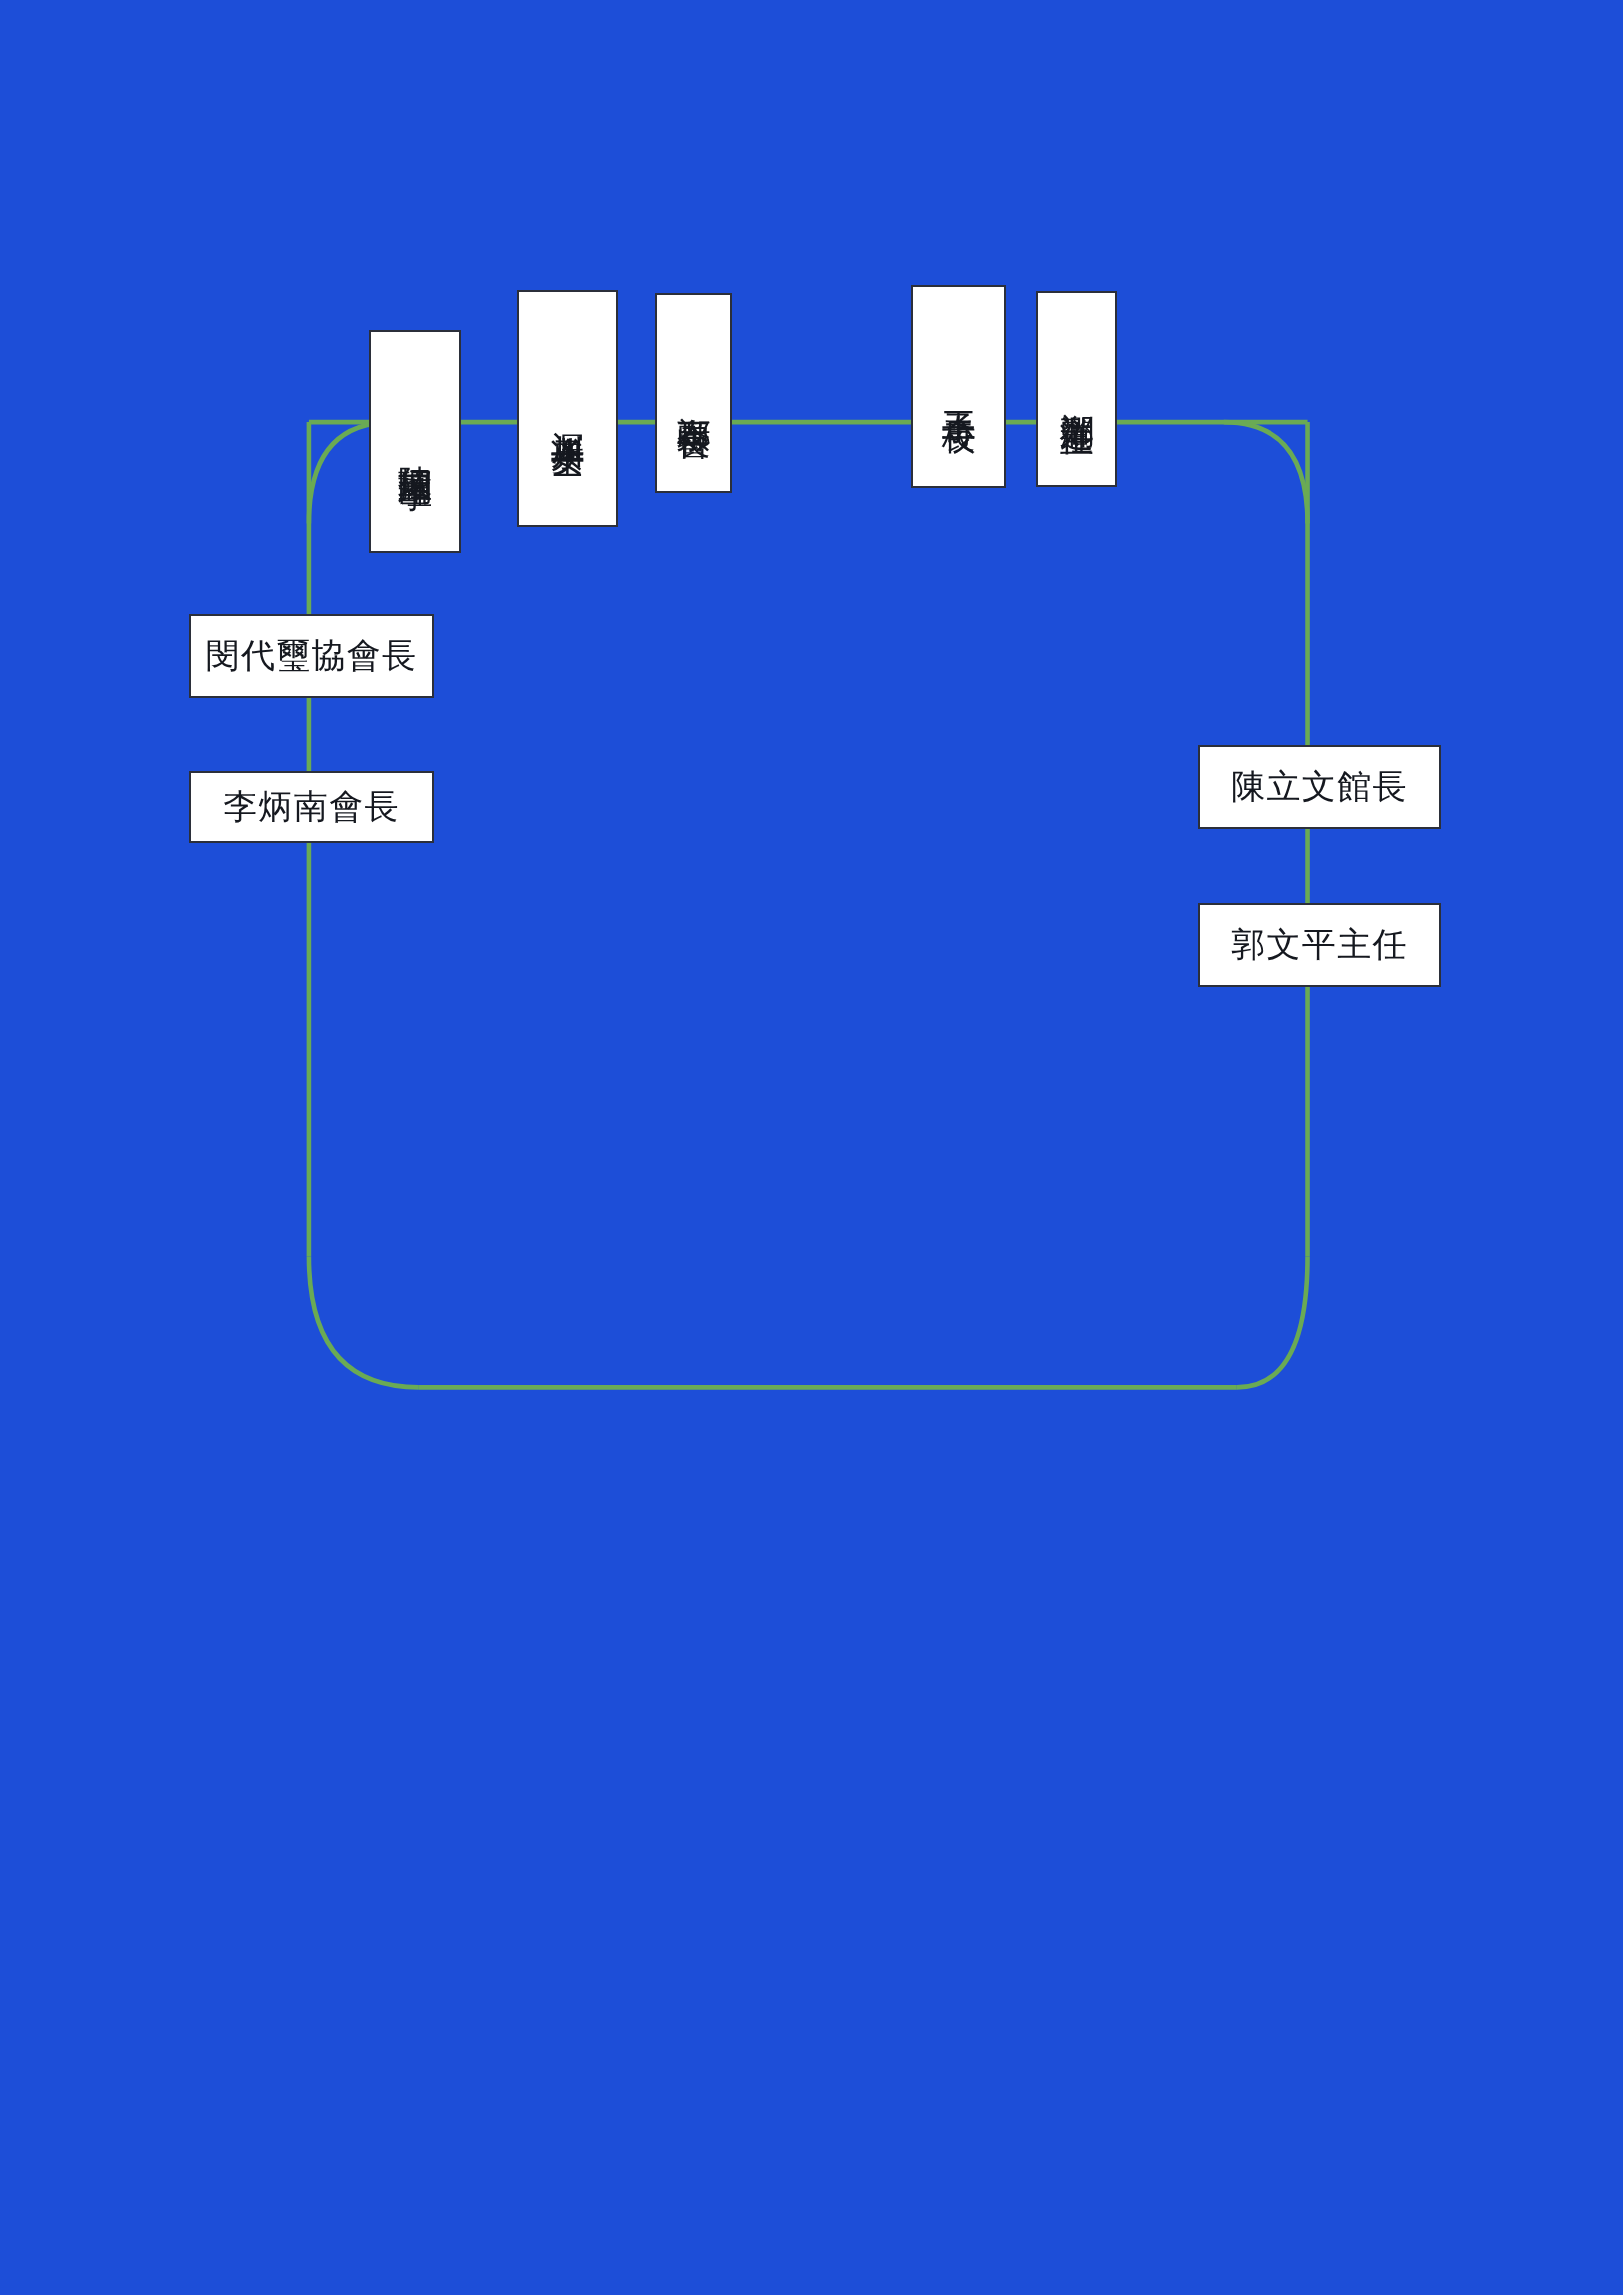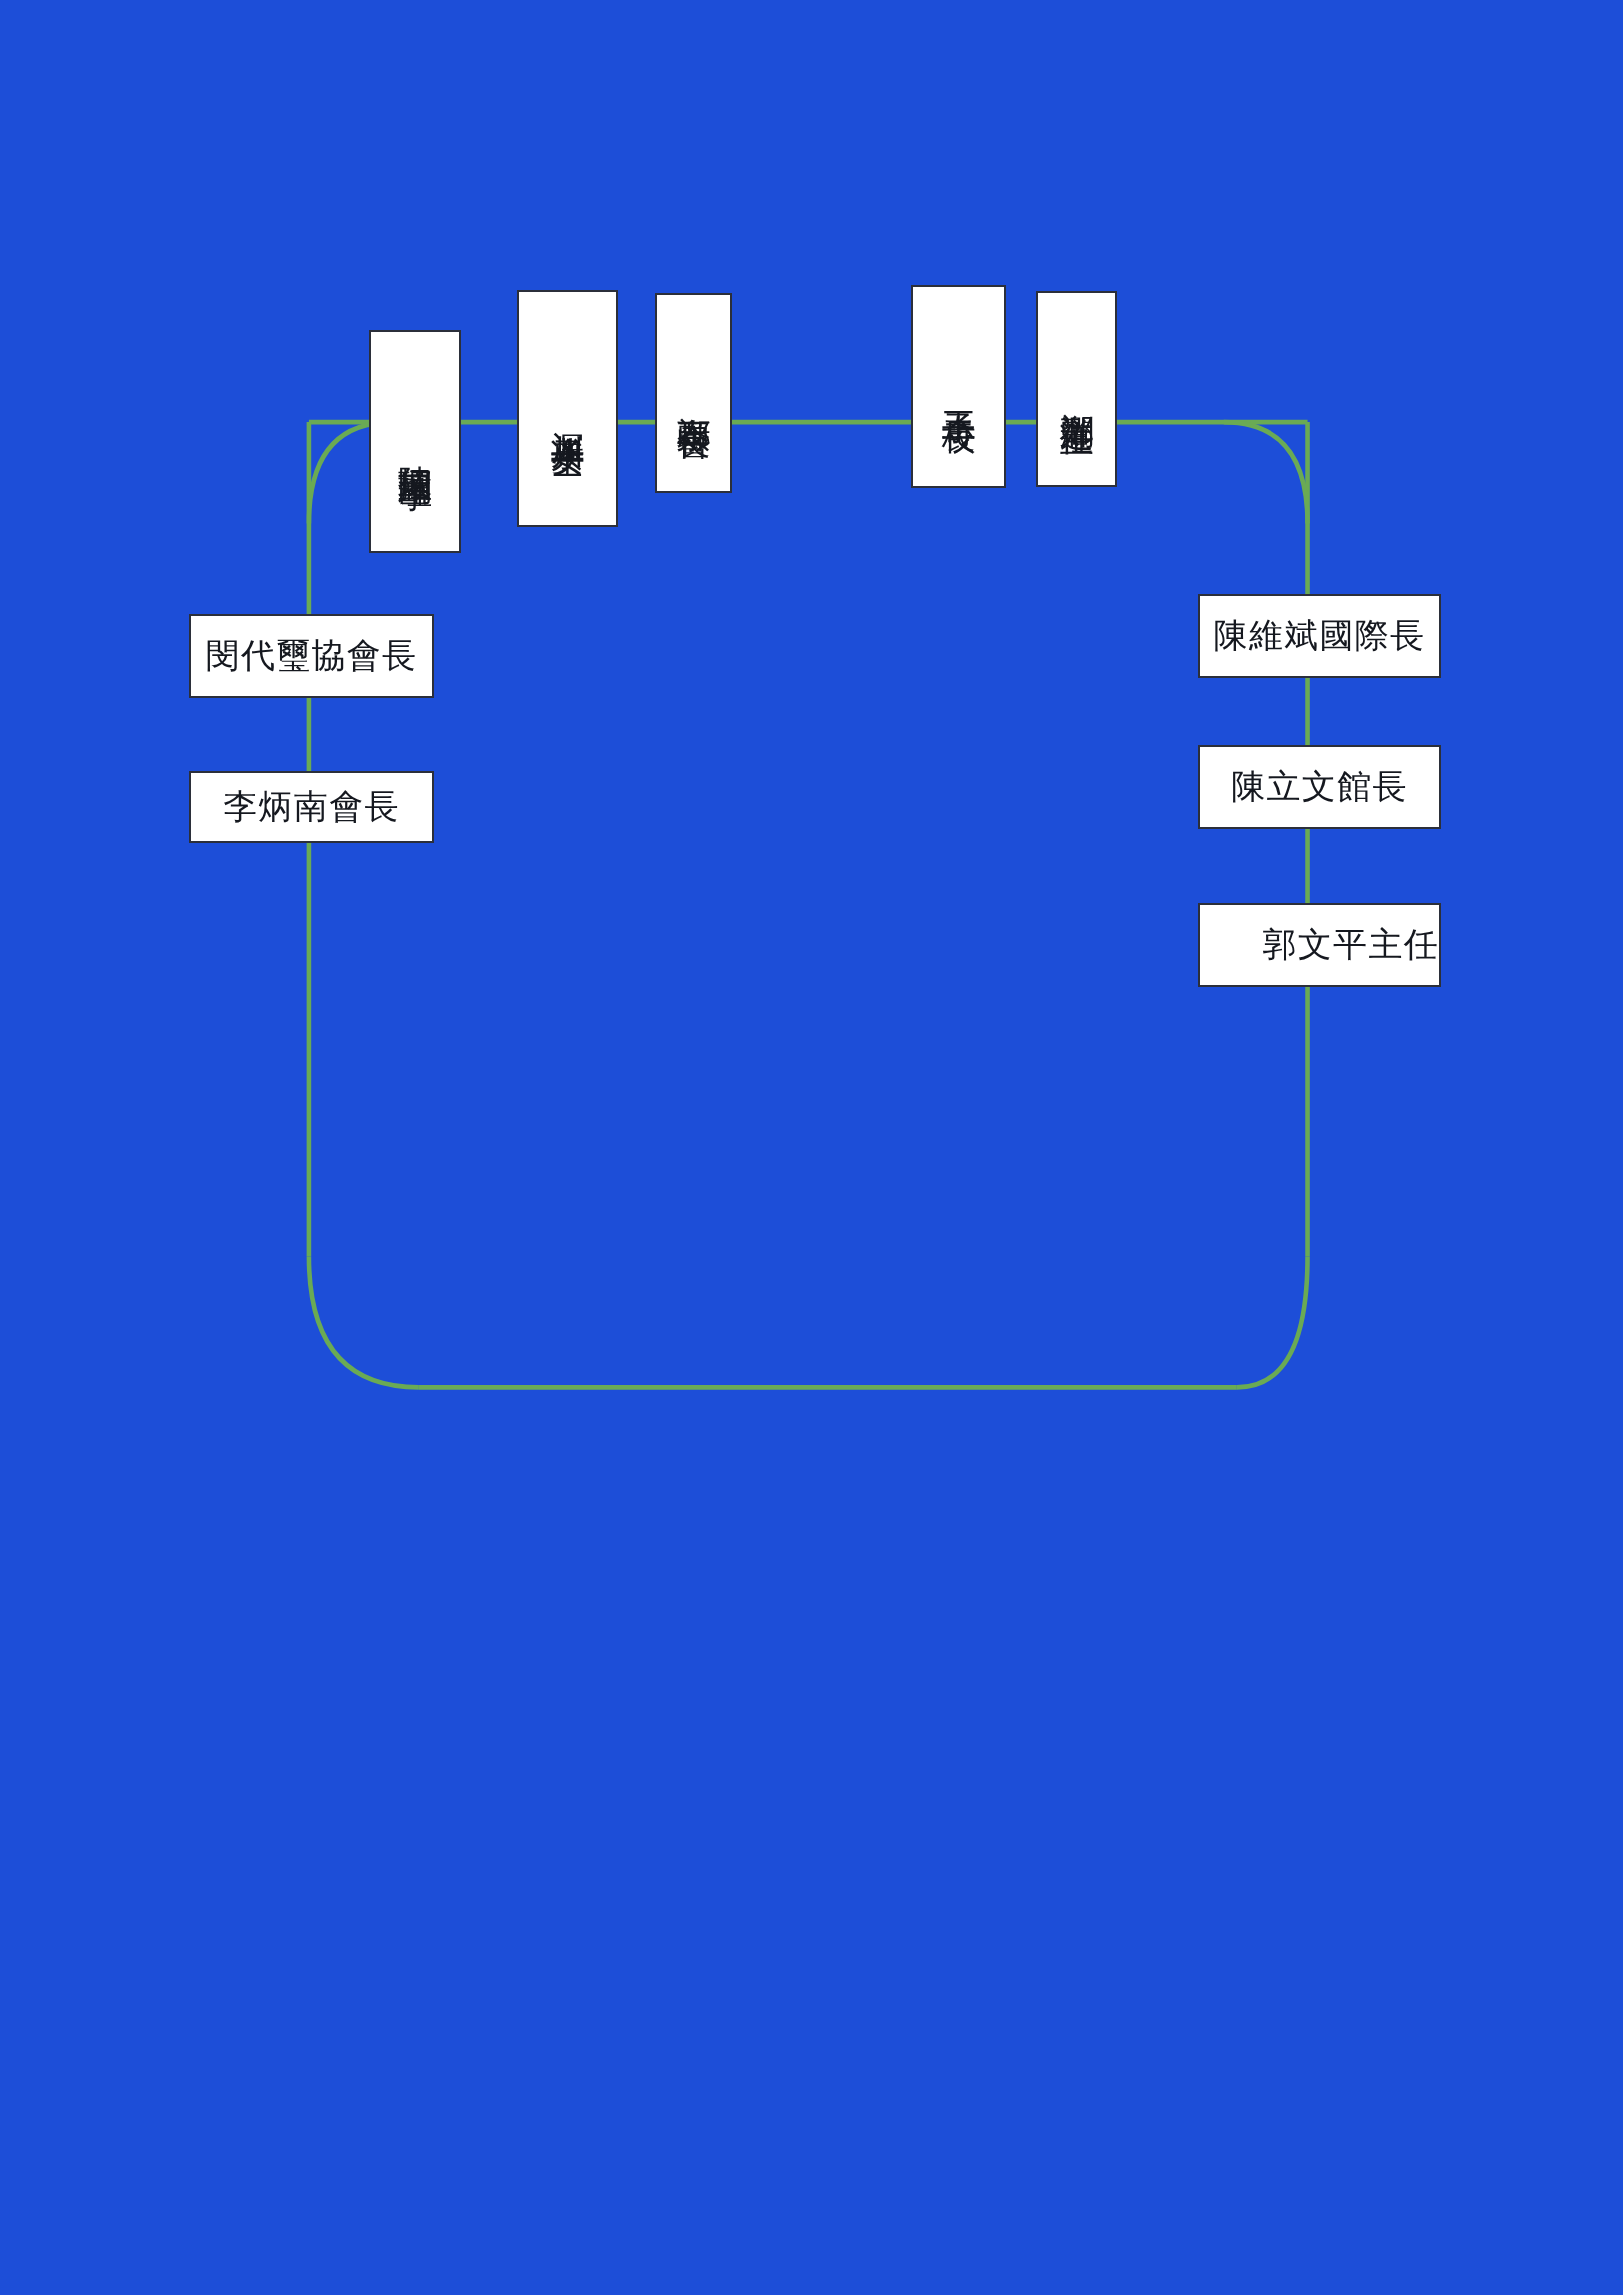--- a/index.html
+++ b/index.html
@@ -110,27 +110,24 @@
   </div>
 
   <div class="seat horiz" style="left:189px; top:614px; width:245px; height:84px;">
     <span class="label">閔代璽協會長</span>
   </div>
 
   <div class="seat horiz" style="left:189px; top:771px; width:245px; height:72px;">
     <span class="label">李炳南會長</span>
   </div>
 
-  <div class="seat horiz" style="left:1198px; top:594px; width:243px; height:84px;">
-    <span class="label">陳維斌國際長</span>
-  </div>
 
   <div class="seat horiz" style="left:1198px; top:745px; width:243px; height:84px;">
     <span class="label">陳立文館長</span>
   </div>
 
-  <div class="seat horiz" style="left:1198px; top:903px; width:243px; height:84px;justify-content:flex-end;">
+  <div class="seat horiz" style="left:1198px; top:903px; width:243px; height:84px;">
     <span class="label">郭文平主任</span>
   </div>
 
 
 </div>
 
 
 </body></html>

